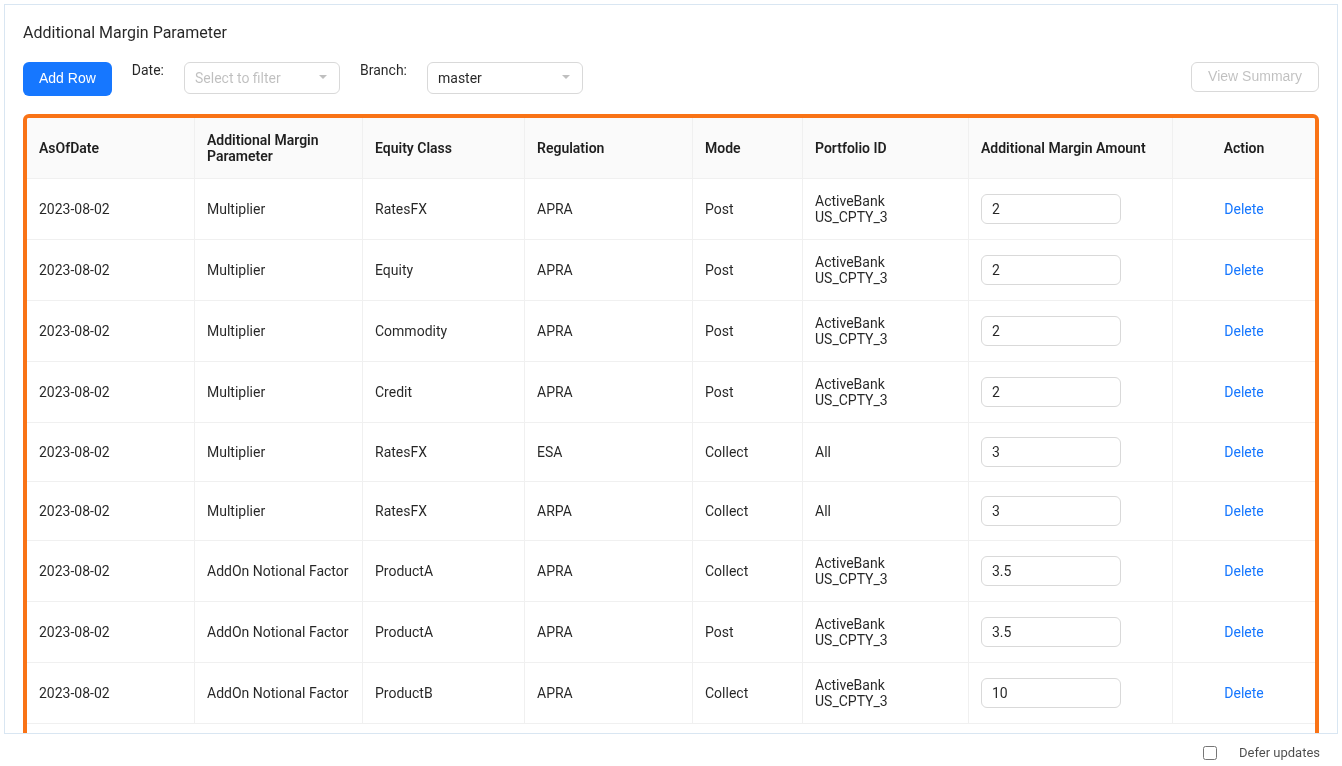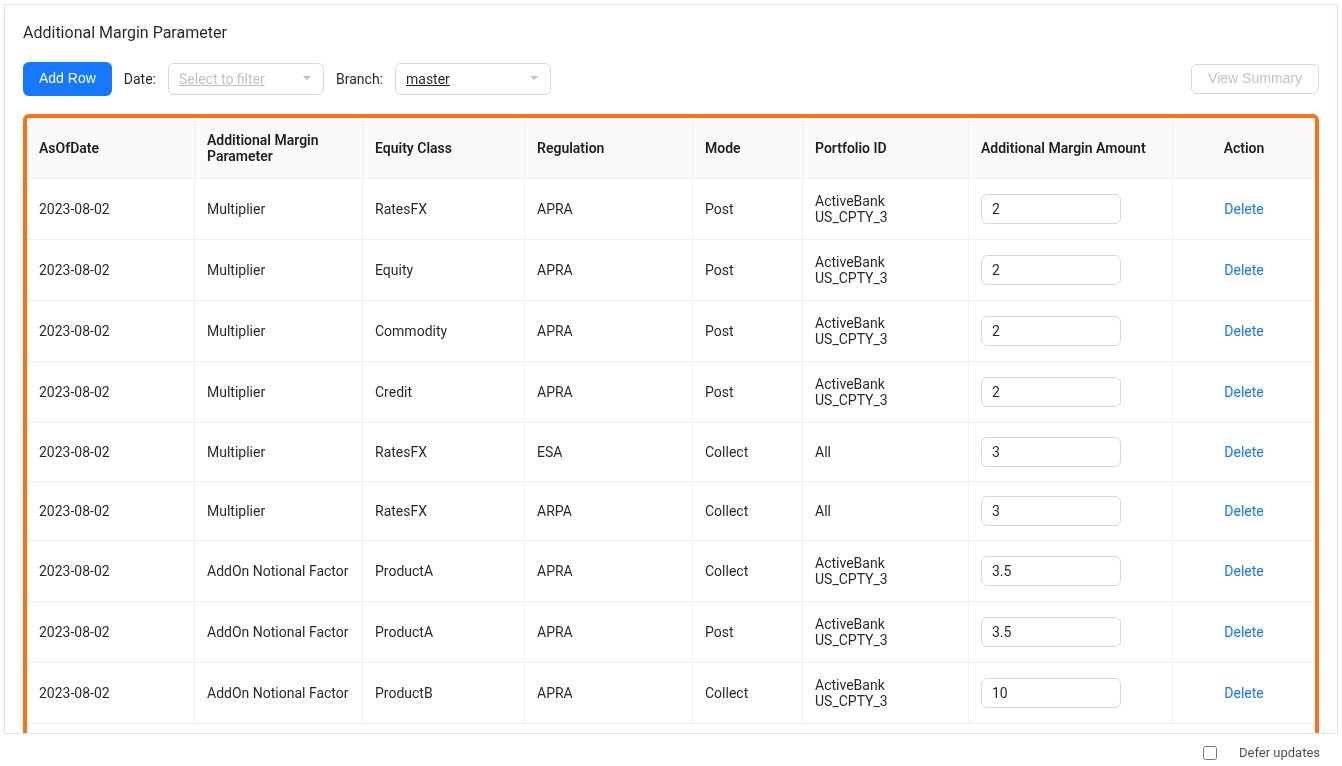--- a/index.html
+++ b/index.html
@@ -18,22 +18,22 @@
       overflow: hidden;
     }
     .panel-title {
       font-size: 16px;
       font-weight: 400;
       color: rgba(0,0,0,0.85);
       margin-bottom: 20px;
     }
     .toolbar {
       display: flex;
-      align-items: center;
-      gap: 12px;
+      align-items: flex-start;
+      gap: 20px;
       margin-bottom: 18px;
     }
     .btn-primary {
       background: #1677ff;
       color: #fff;
       border: none;
       border-radius: 6px;
       padding: 7px 16px;
       font-size: 14px;
       cursor: pointer;
@@ -56,21 +56,20 @@
       display: inline-flex;
       align-items: center;
       justify-content: space-between;
       border: 1px solid #d9d9d9;
       border-radius: 6px;
       padding: 4px 10px;
       min-width: 156px;
       height: 32px;
       cursor: pointer;
       background: #fff;
-      text-decoration: underline;
     }
     .select.placeholder { color: rgba(0,0,0,0.25); }
     .select .chevron {
       color: rgba(0,0,0,0.25);
       margin-left: 8px;
     }
     .spacer { flex: 1; }
     .table-wrap {
       border: 4px solid #f97316;
       border-radius: 6px 6px 0 0;

